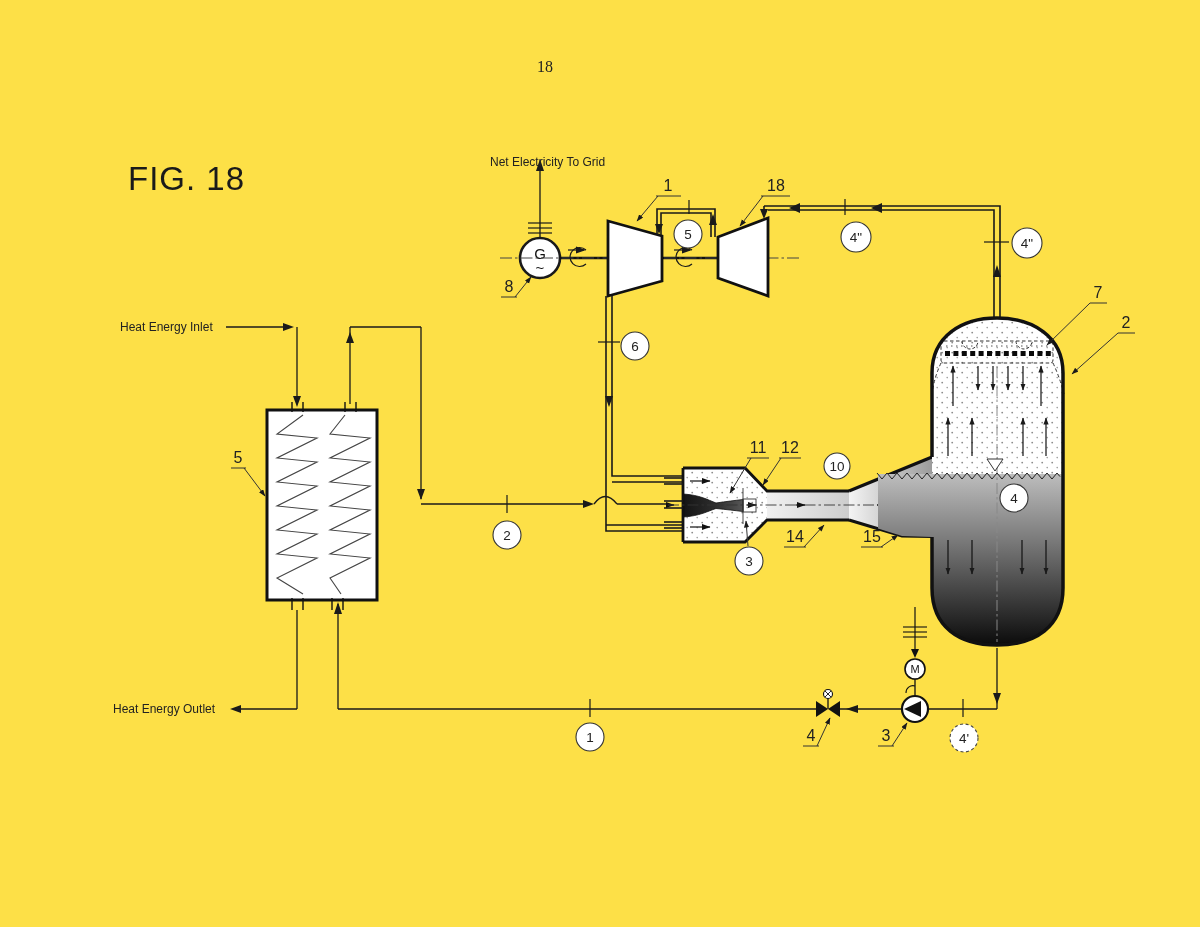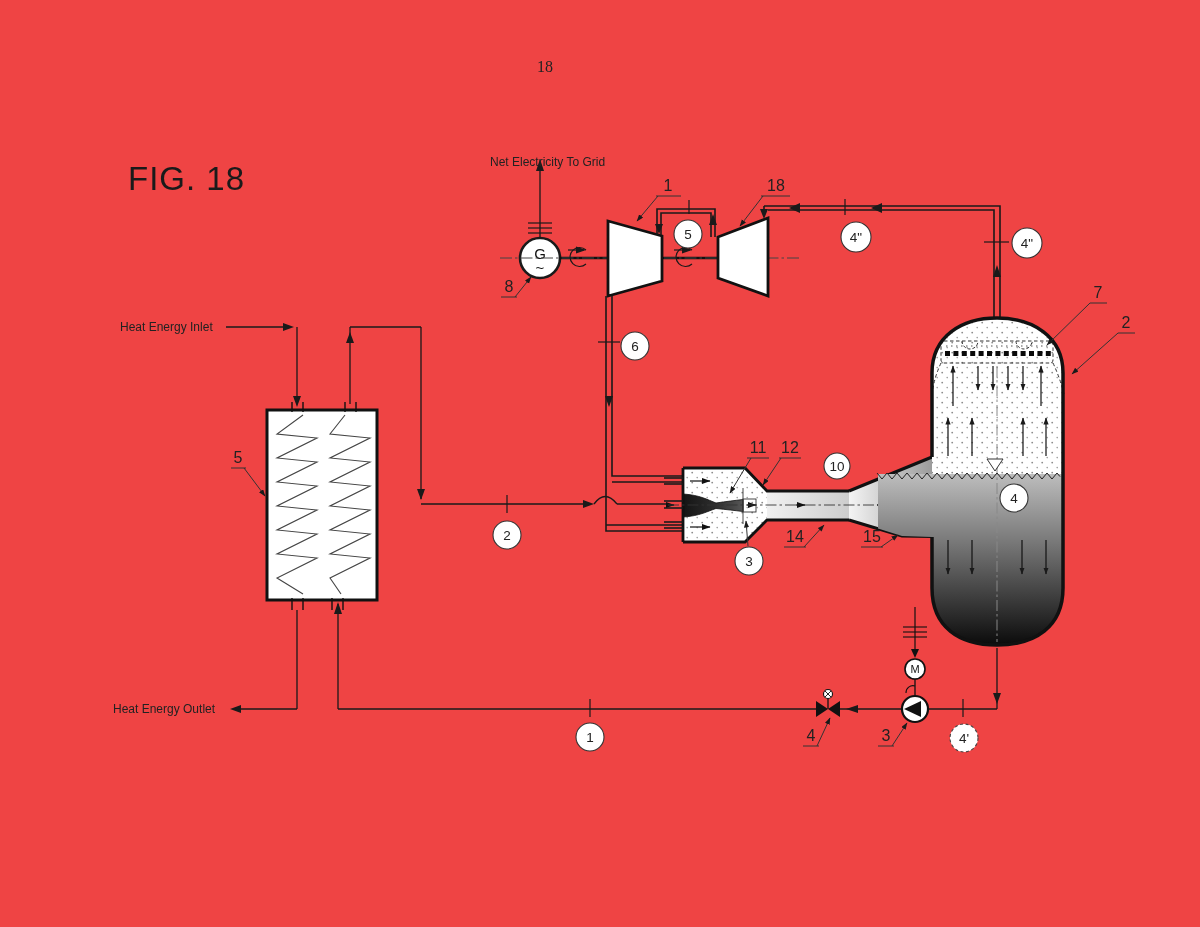--- a/index.html
+++ b/index.html
@@ -1,16 +1,16 @@
 <!DOCTYPE html>
 <html><head>
 <meta charset="utf-8">
 <style>
   html,body{margin:0;padding:0;background:#ffffff;}
-  .page{position:relative;width:1200px;height:927px;background:#ef4444;overflow:hidden;
+  .page{position:relative;width:1200px;height:927px;background:#fde047;overflow:hidden;
         font-family:"Liberation Sans", sans-serif;}
   svg{position:absolute;left:0;top:0;}
   text{fill:#222;}
   .pageno{font-family:"Liberation Serif", serif;font-size:16px;}
   .figtitle{font-size:33px;letter-spacing:1px;fill:#1a1a1a;}
   .flowtext{font-size:12px;fill:#222;}
   .partnum{font-size:16px;fill:#222;}
   .circnum{font-size:13.5px;fill:#222;}
   .gsym{font-size:15px;fill:#111;}
   .msym{font-size:11px;fill:#111;}

